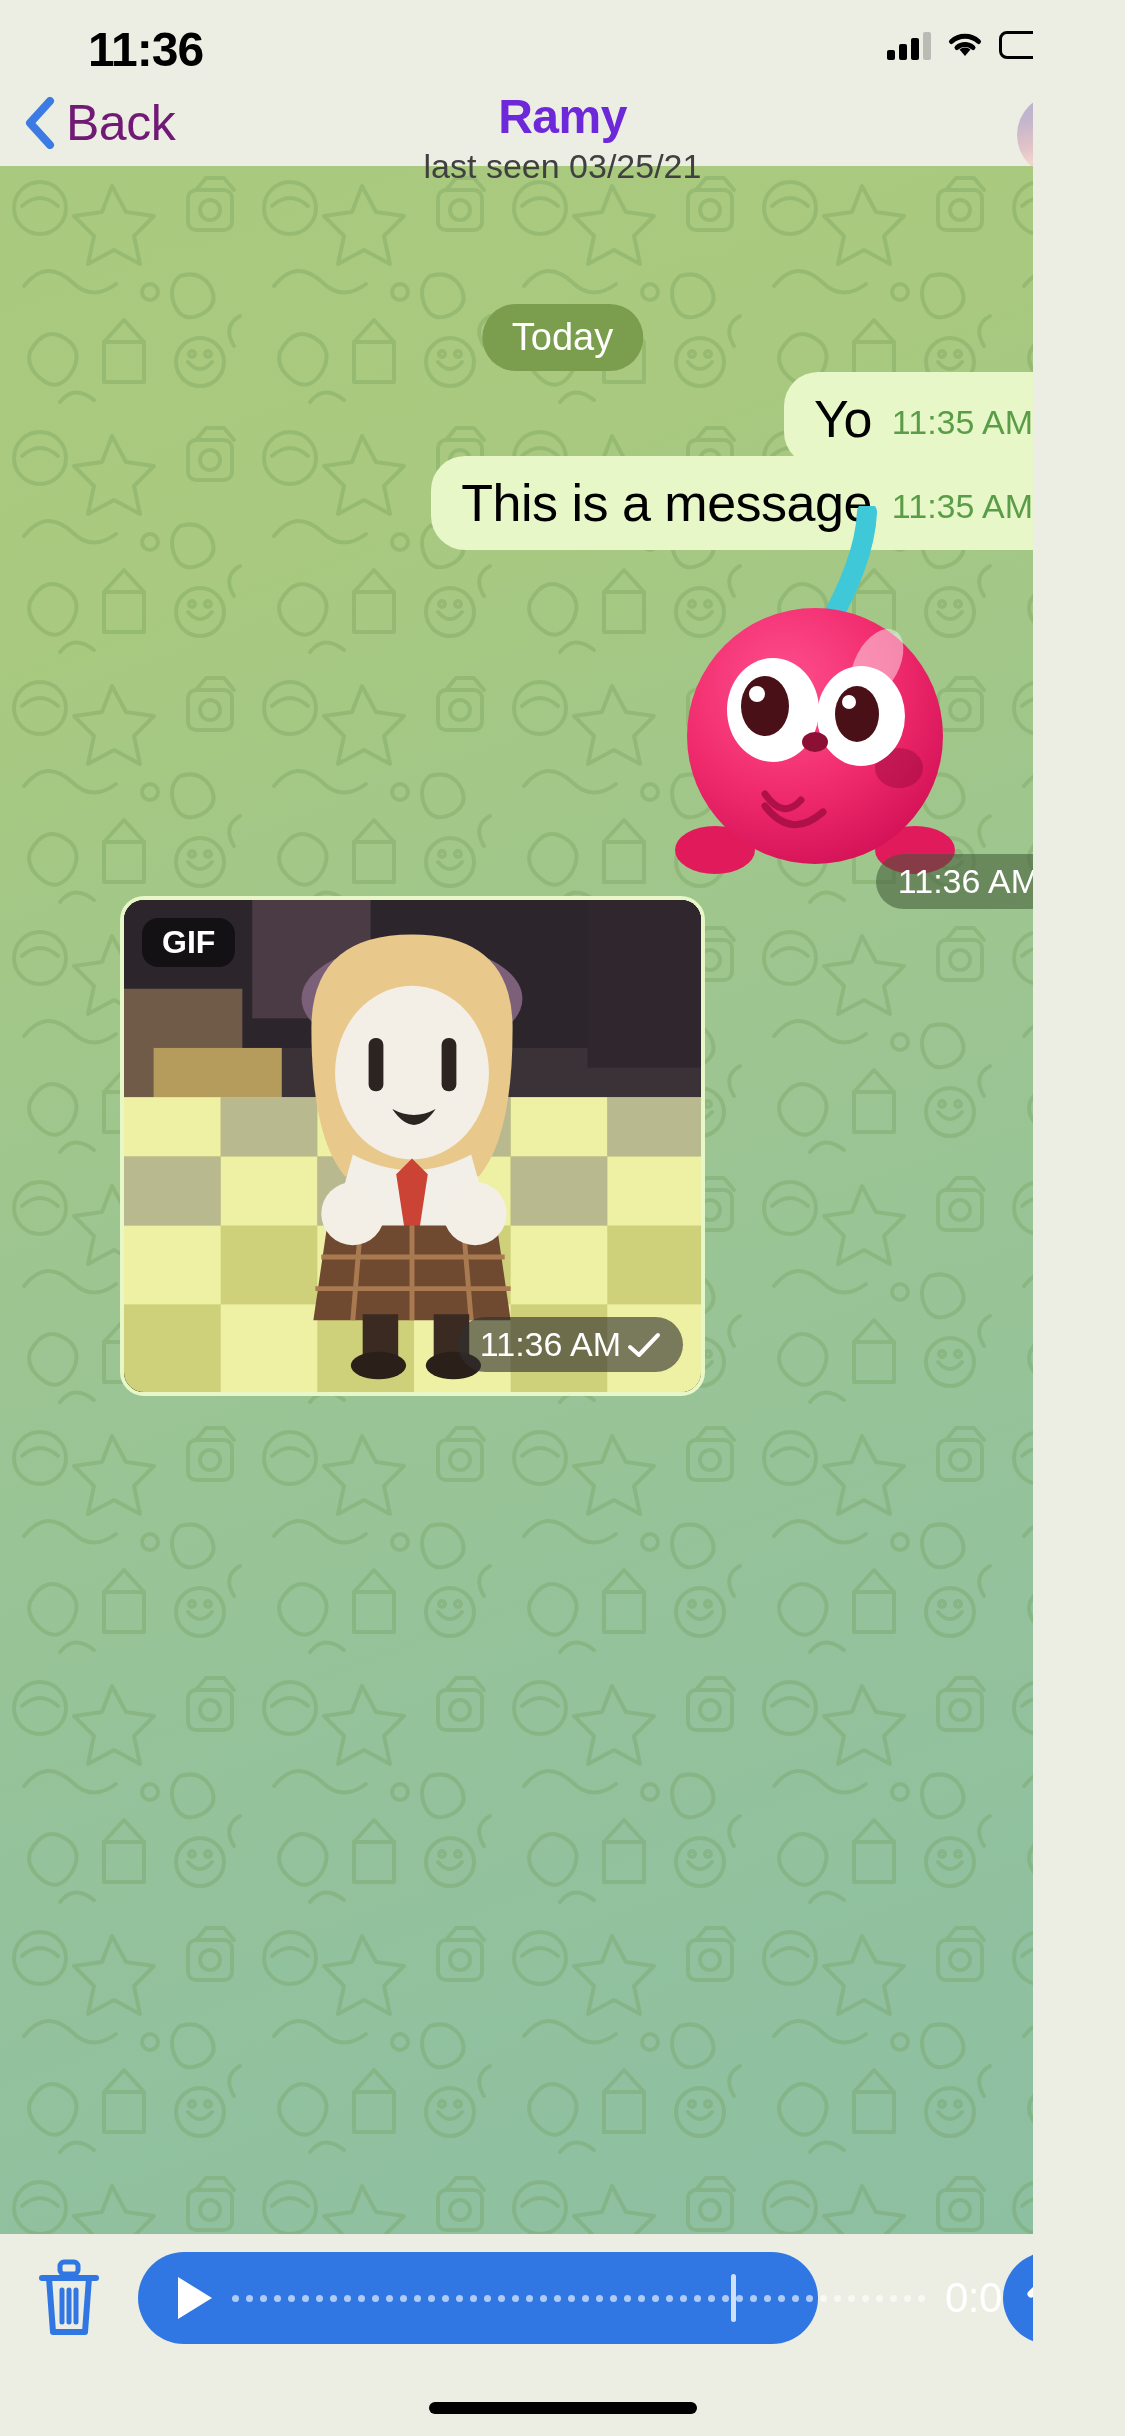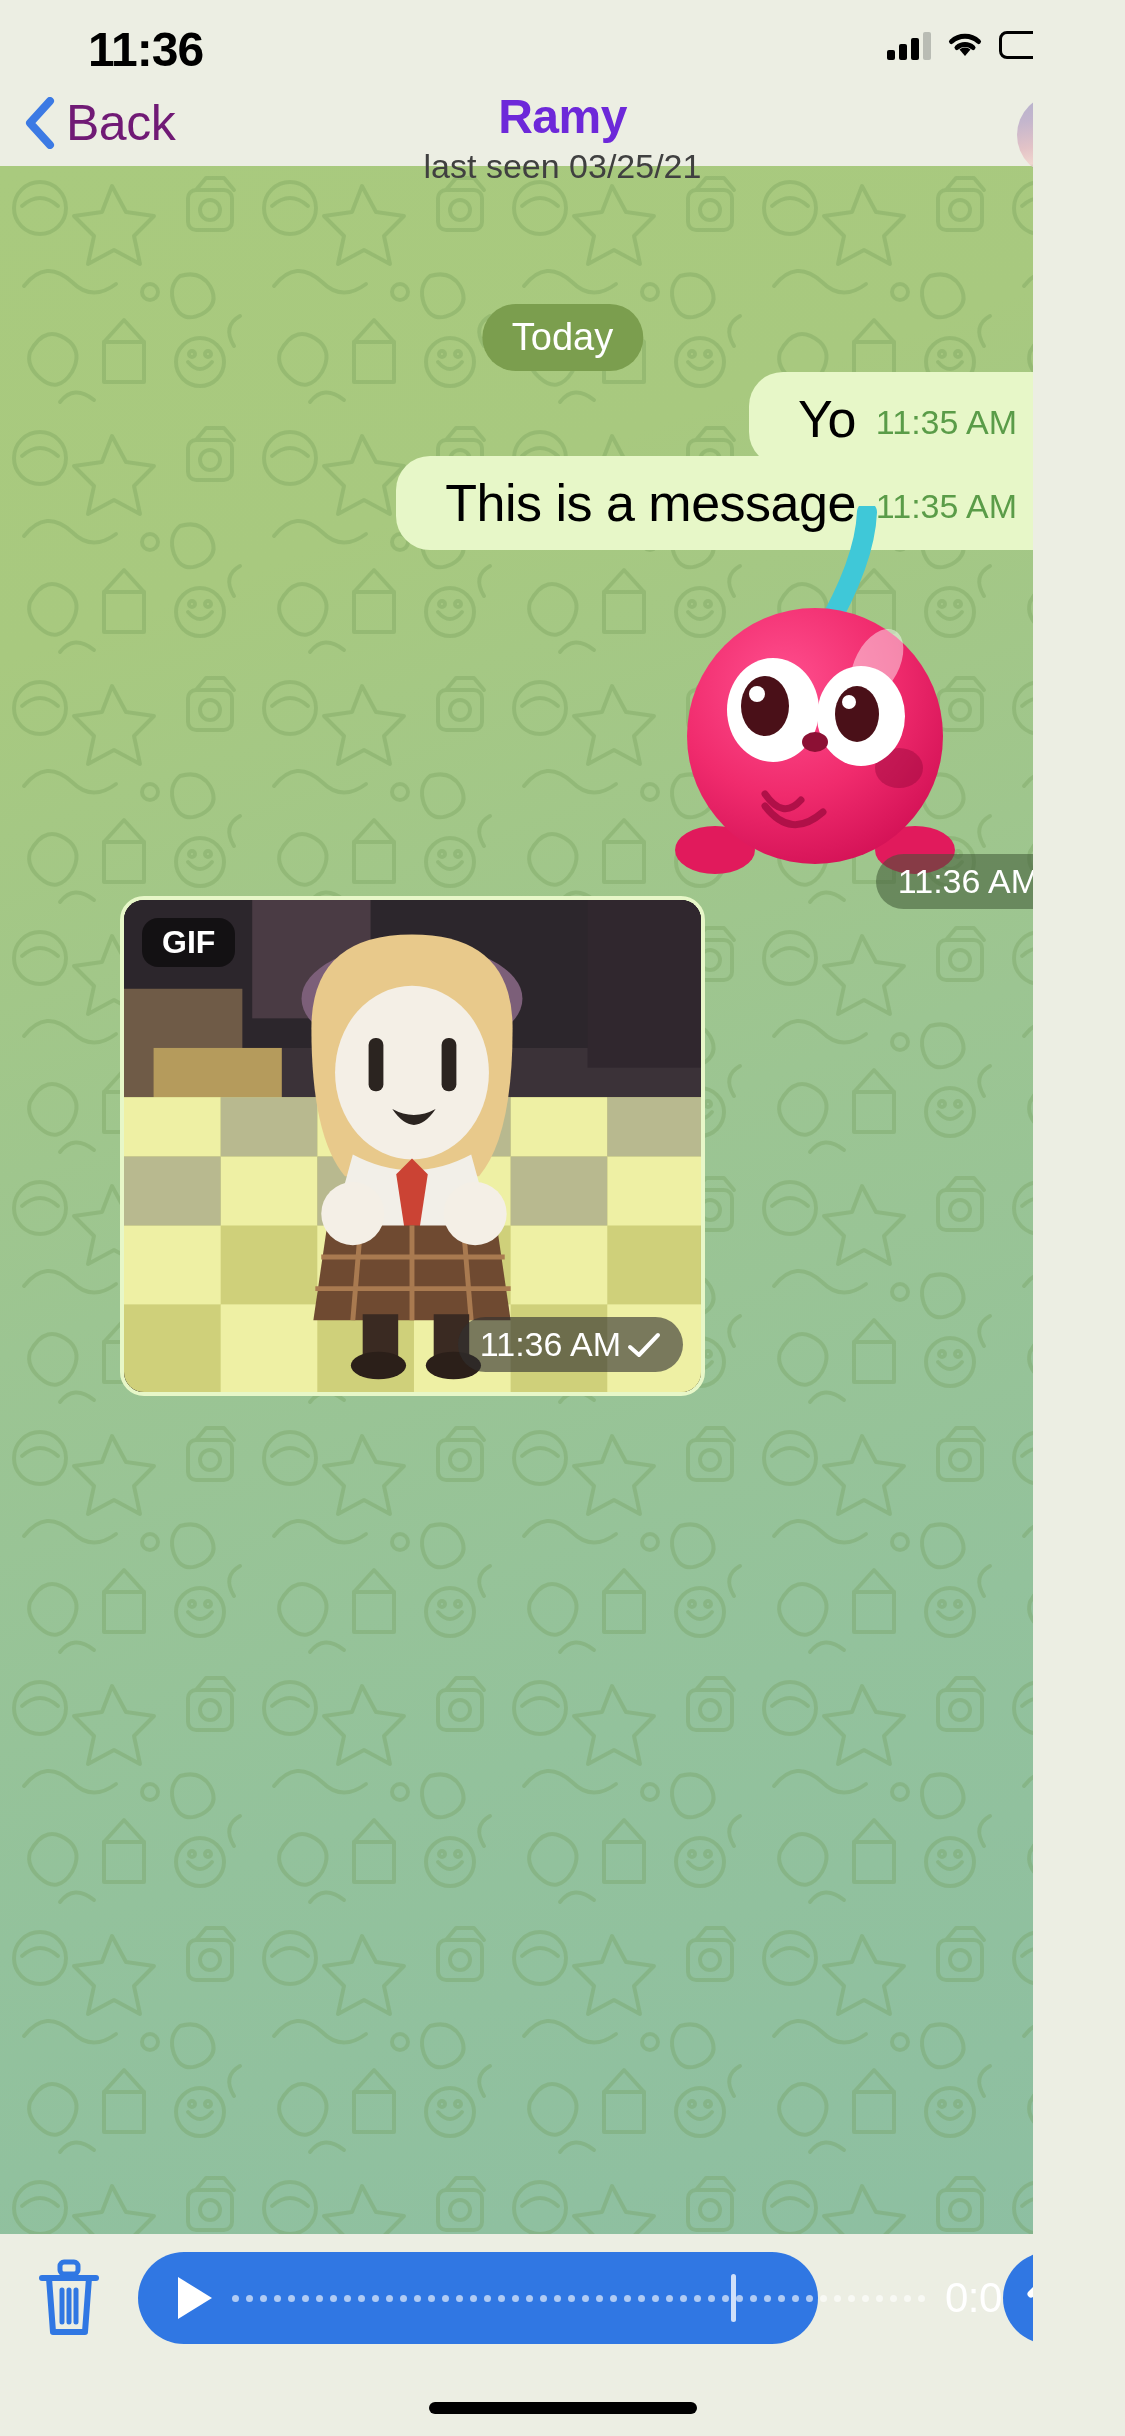--- a/index.html
+++ b/index.html
@@ -79,24 +79,24 @@
   .date-badge {
     position: absolute; top: 138px; left: 50%; transform: translateX(-50%);
     background: #7b9e4e; color: #fff; font-size: 38px;
     padding: 12px 30px; border-radius: 34px; z-index: 3;
   }
 
   
   .bubble {
     position: absolute; background: #e7f7c8; border-radius: 34px;
     display: flex; align-items: flex-end; gap: 20px;
-    padding: 18px 30px 18px 49px; z-index: 3;
+    padding: 18px 30px 18px 30px; z-index: 3;
   }
   .bubble .txt { font-size: 52px; color: #000; letter-spacing: -0.5px; line-height: 58px; }
-  .meta { display: flex; align-items: center; gap: 20px; padding-bottom: 6px; }
+  .meta { display: flex; align-items: center; gap: 4px; padding-bottom: 6px; }
   .meta .t { font-size: 34px; color: #5a9c48; }
   .tick { width: 34px; height: 26px; }
   .bubble-yo { top: 206px; right: 24px; }
   .bubble-msg { top: 290px; right: 24px; }
 
   
   .sticker { position: absolute; top: 340px; right: 110px; width: 400px; height: 400px; z-index: 3; }
   .sticker-time {
     position: absolute; top: 688px; right: 24px; z-index: 4;
     background: rgba(62,88,52,.55); border-radius: 28px;

